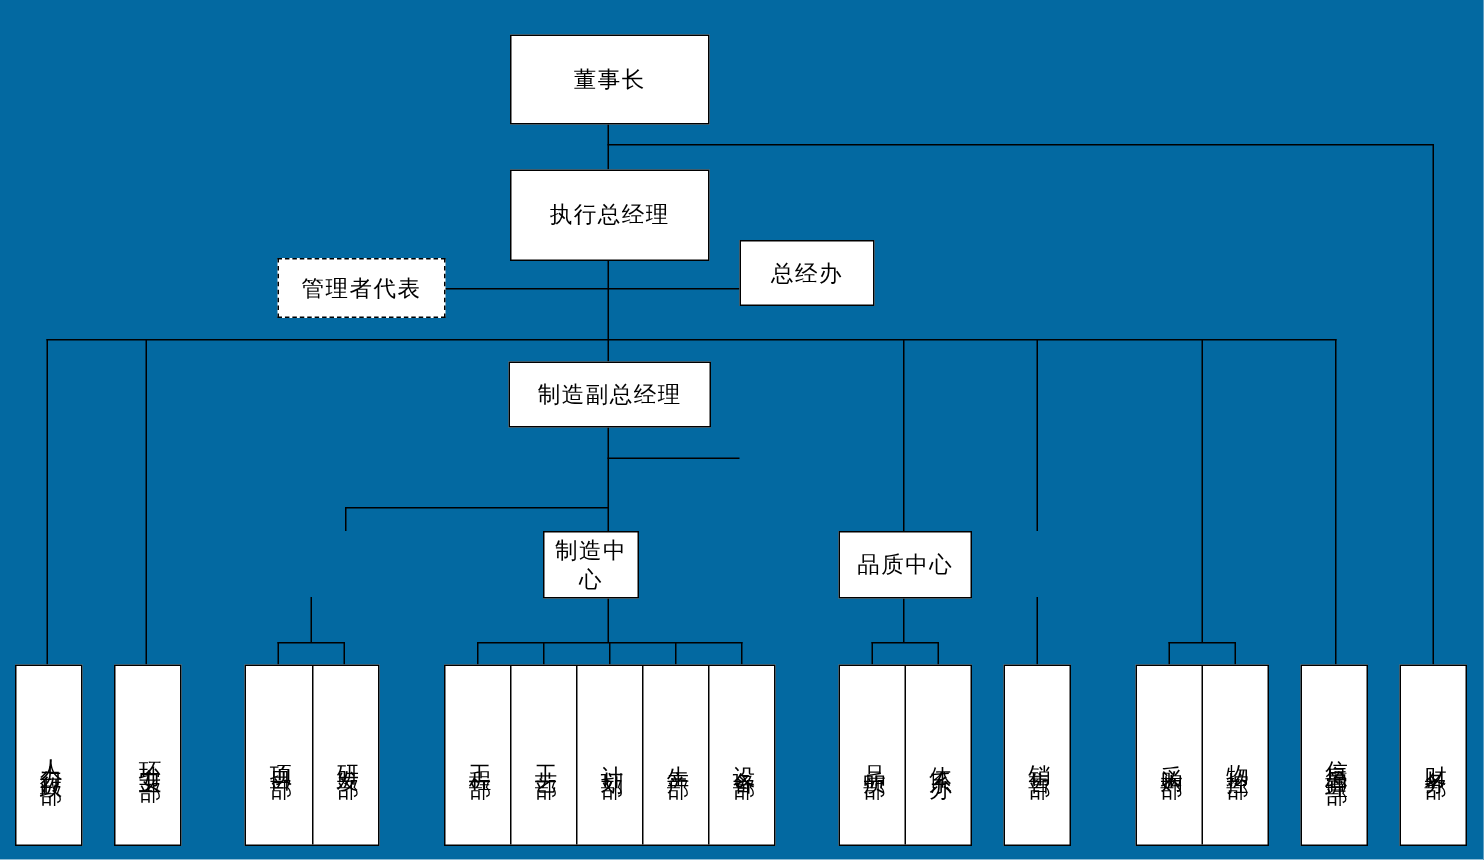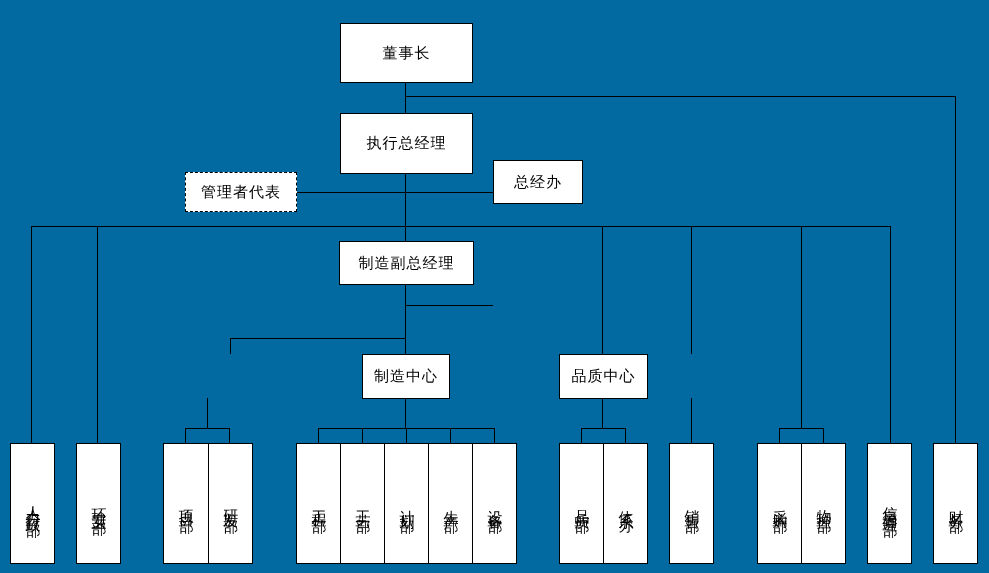--- a/index.html
+++ b/index.html
@@ -108,21 +108,21 @@
   <div class="node" style="left:493px;top:160px;width:90px;height:44px">
     <span>总经办</span>
   </div>
 
   <div class="node" style="left:339px;top:241px;width:135px;height:44px">
     <span>制造副总经理</span>
   </div>
 
 
 
-  <div class="node" style="left:362px;top:354px;width:88px;height:45px">
+  <div class="node" style="left:362px;top:354px;width:64px;height:45px">
     <span>制造中心</span>
   </div>
 
   <div class="node" style="left:559px;top:354px;width:89px;height:45px">
     <span>品质中心</span>
   </div>
 
 
   <div class="node" style="left:10px;top:443px;width:45px;height:121px">
     <span class="vtext">人力行政部</span>

